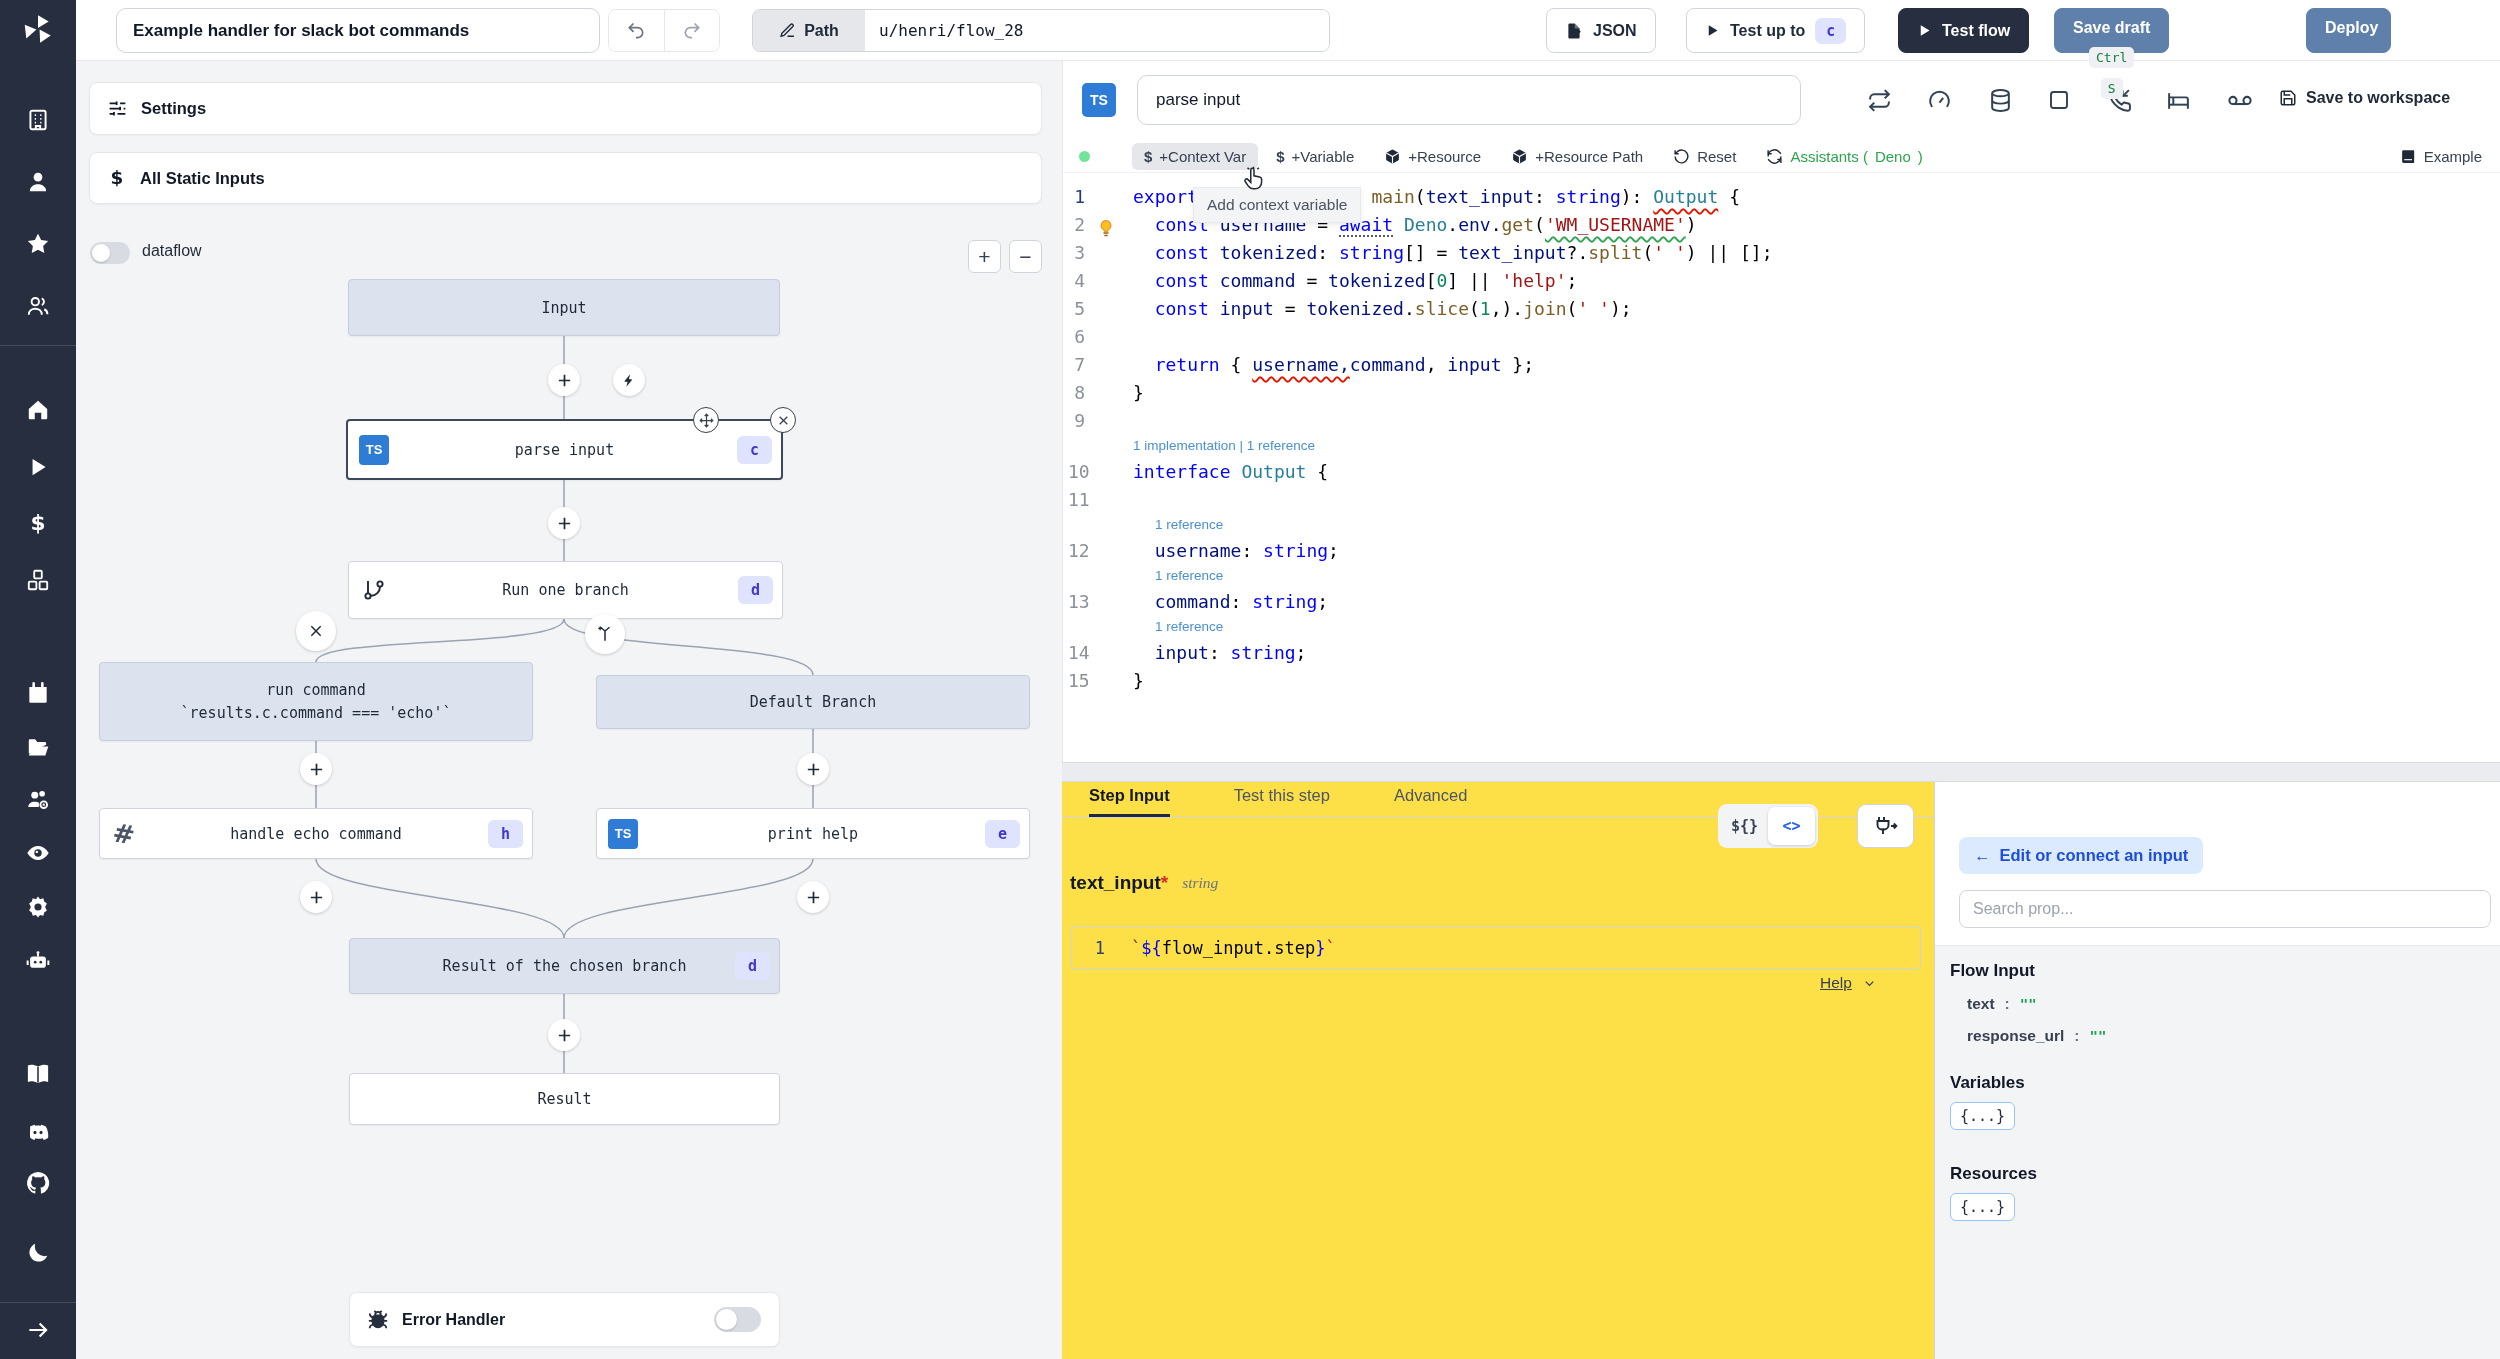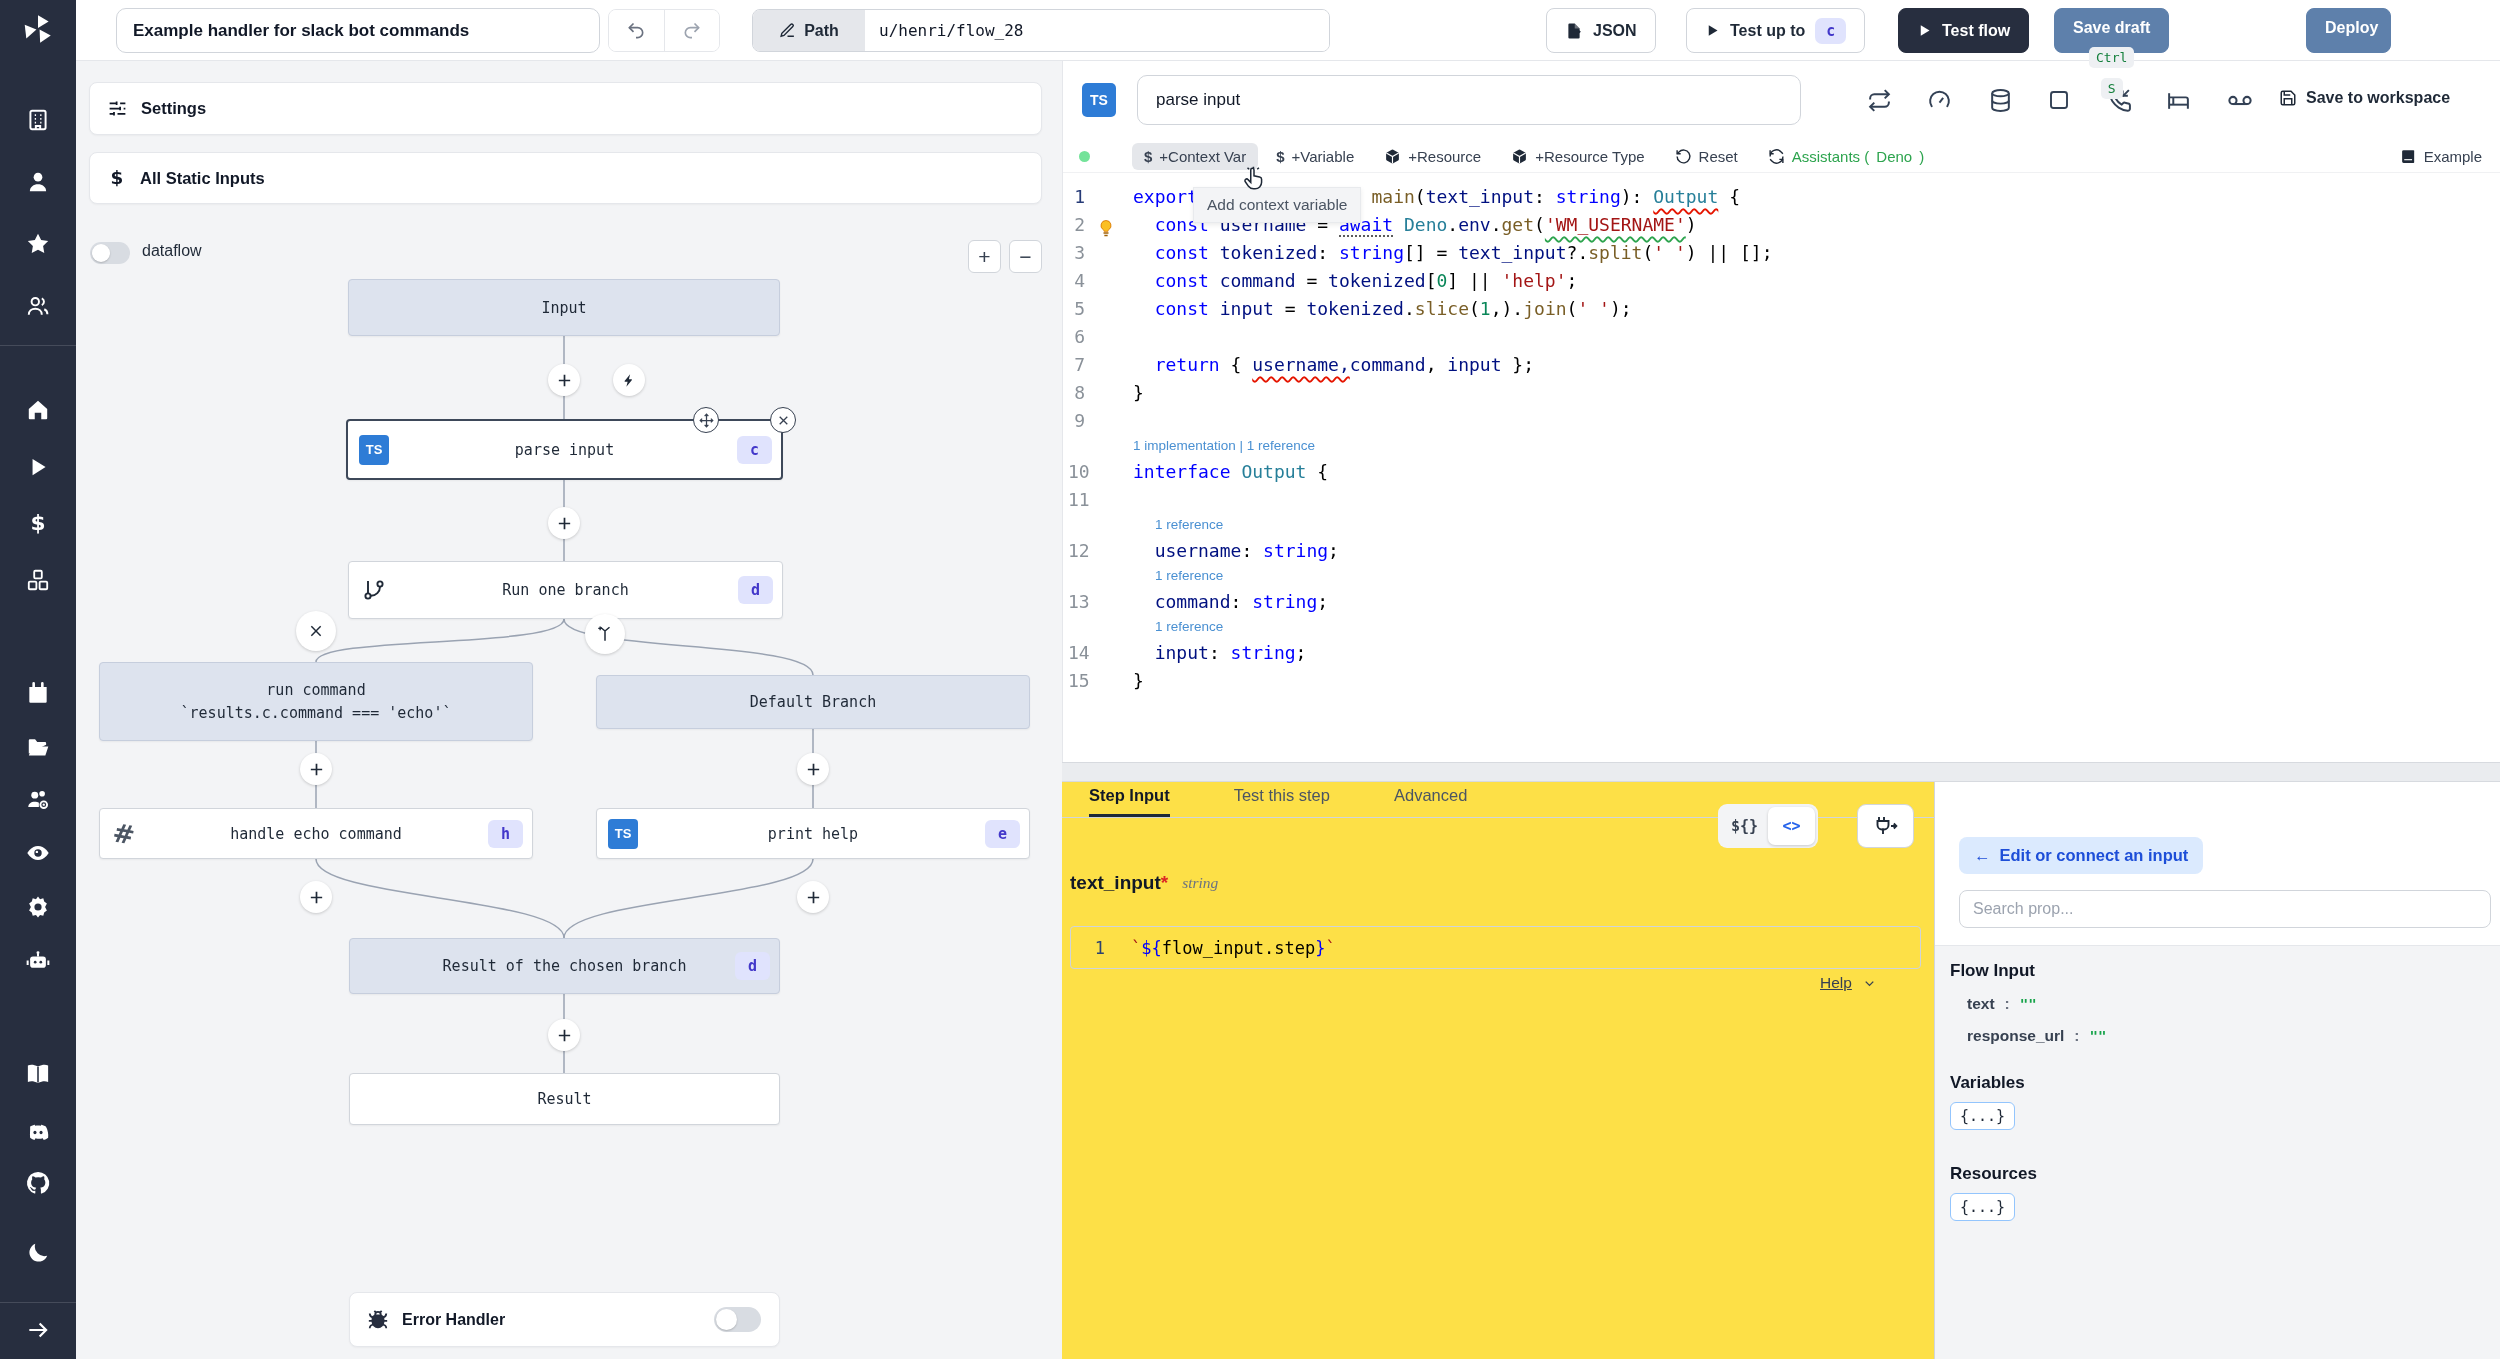--- a/index.html
+++ b/index.html
@@ -583,21 +583,21 @@
           <path d="M21 16V8a2 2 0 0 0-1-1.7l-7-4a2 2 0 0 0-2 0l-7 4A2 2 0 0 0 3 8v8a2 2 0 0 0 1 1.7l7 4a2 2 0 0 0 2 0l7-4a2 2 0 0 0 1-1.7z" fill="#1f2937"></path>
           <path d="M3.3 7 12 12l8.7-5M12 22V12" stroke="#fff" stroke-width="1.6" fill="none"></path>
         </svg>
       <span>+Resource</span>
     </span>
     <span class="tbar-item">
       <svg width="17" height="17" viewBox="0 0 24 24">
           <path d="M21 16V8a2 2 0 0 0-1-1.7l-7-4a2 2 0 0 0-2 0l-7 4A2 2 0 0 0 3 8v8a2 2 0 0 0 1 1.7l7 4a2 2 0 0 0 2 0l7-4a2 2 0 0 0 1-1.7z" fill="#1f2937"></path>
           <path d="M3.3 7 12 12l8.7-5M12 22V12" stroke="#fff" stroke-width="1.6" fill="none"></path>
         </svg>
-      <span>+Resource Type</span>
+      <span>+Resource Path</span>
     </span>
     <span class="tbar-item">
       <svg width="17" height="17" viewBox="0 0 24 24" fill="none" stroke="#1f2937" stroke-width="2">
           <path d="M3 12a9 9 0 1 0 2.6-6.4L3 8"></path>
           <path d="M3 3v5h5"></path>
         </svg>
       <span>Reset</span>
     </span>
     <span class="tbar-item">
       <svg width="17" height="17" viewBox="0 0 24 24" fill="none" stroke="#1f2937" stroke-width="2">

